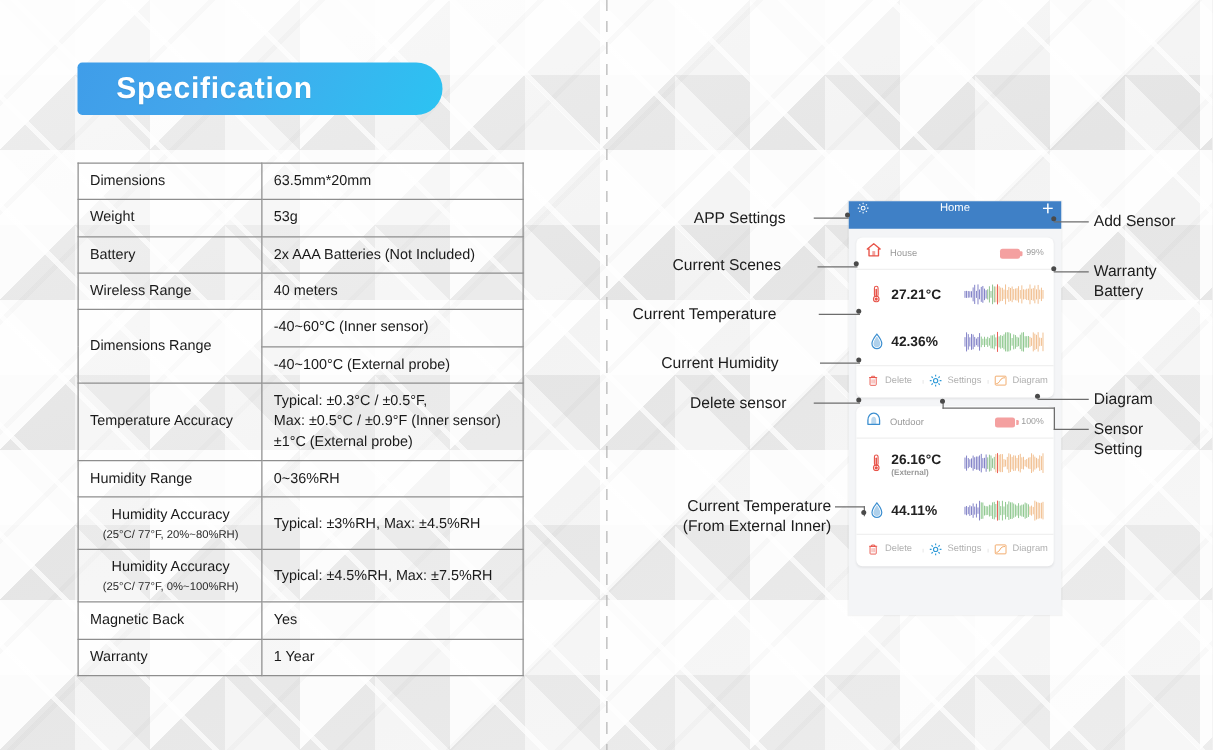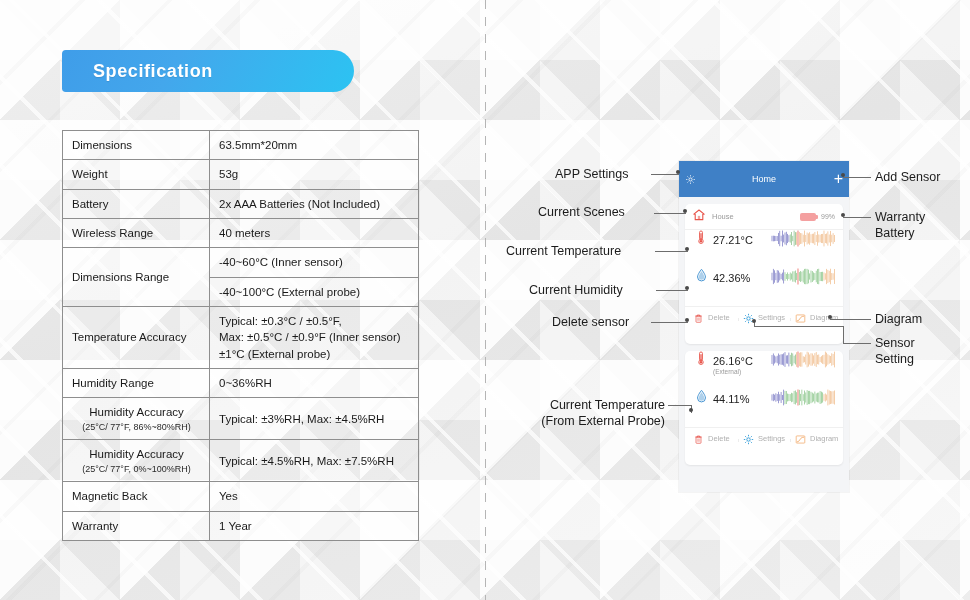--- a/index.html
+++ b/index.html
@@ -36,21 +36,21 @@
   }
 
   
   #spec-banner {
     position:absolute; left:62px; top:50px; width:292px; height:42px;
     background:linear-gradient(118deg,#3f9de9 0%,#43a7ec 38%,#2cc3f2 100%);
     border-radius:4px 22px 22px 4px;
     display:flex; align-items:center;
   }
   #spec-banner .ttl {
-    color:#fff; font-size:18px; font-weight:bold; letter-spacing:.6px;
+    color:#fff; font-size:24px; font-weight:bold; letter-spacing:.6px;
     margin-left:31px; text-shadow:0 1px 1px rgba(0,0,0,.10);
   }
 
   
   #spec-table {
     position:absolute; left:62px; top:130px; width:357px;
     border-collapse:collapse; background:transparent;padding-left:20px;
   }
   #spec-table td {
     border:1px solid #8e8e8e;
@@ -64,58 +64,58 @@
   #spec-table td .sub { display:block; font-size:9px; color:#2a2a2a; }
   #spec-table td .ln { display:block; }
 
   
   #phone {
     position:absolute; left:679px; top:161px; width:170px; height:331px;
     background:#f4f5f7;
     box-shadow:0 0 0 1px rgba(0,0,0,.04);
   }
   #phone-header {
-    height:36px; background:#3f80c6;
-    display:flex; align-items:center; justify-content:space-between;
+    height:22px; background:#3f80c6;
+    display:flex; justify-content:space-between;
     padding:0 6px; position:relative;
   }
   #phone-header .title {
     position:absolute; left:0; right:0; text-align:center;
     color:#fff; font-size:9px;
   }
   #phone-header .gear-wrap { position:relative; z-index:2; line-height:0; }
   #phone-header .plus {
     position:relative; z-index:2; color:#fff; font-size:16px;
     line-height:14px; font-weight:300;
   }
 
   .card {
     background:#fff; margin:7px 6px 0 6px; border-radius:5px;
     box-shadow:0 1px 2px rgba(0,0,0,.07);
-    padding:0 0 12px 0; overflow:hidden;
+    padding:0 0 0 0; overflow:hidden;
   }
   .card-top {
     display:flex; align-items:center; height:26px;
     padding:0 8px 0 7px; border-bottom:1px solid #f0f0f0;
   }
   .card-top .name { font-size:7.5px; color:#9a9a9a; margin-left:6px; }
   .card-top .spacer { flex:1; }
   .batt { display:flex; align-items:center; }
   .batt .shell {
     width:16px; height:8px; border-radius:2px; background:#f4a0a0;
     position:relative;
   }
   .batt .shell::after{
     content:""; position:absolute; right:-2.5px; top:2px;
     width:2px; height:4px; border-radius:0 1px 1px 0; background:#f4a0a0;
   }
   .batt .pct { font-size:7px; color:#9a9a9a; margin-left:5px; }
 
   .reading {
-    display:flex; align-items:flex-start; height:38px; padding:0 7px 0 8px;
+    display:flex; align-items:center; height:38px; padding:0 7px 0 8px;font-weight:bold;
   }
   .reading .ico { width:16px; display:flex; justify-content:center; }
   .reading .val-wrap { width:58px; margin-left:4px; position:relative; }
   .reading .val { font-size:11px; color:#222; }
   .reading .val-sub {
     font-size:6.5px; color:#9a9a9a; display:block; margin-top:-1px;
   }
   .wave { flex:1; height:17px; display:block; }
 
   .card-actions {
@@ -204,21 +204,21 @@
             <span class="ln">±1°C (External probe)</span>
           </td>
         </tr>
         <tr>
           <td class="k" rowspan="1"><span>Humidity Range</span></td>
           <td class="v">
             <span class="ln">0~36%RH</span>
           </td>
         </tr>
         <tr>
-          <td class="k center" rowspan="1"><span>Humidity Accuracy</span><span class="sub">(25°C/ 77°F, 86%~80%RH)</span></td>
+          <td class="k center" rowspan="1"><span>Humidity Accuracy</span><span class="sub">(25°C/ 77°F, 20%~80%RH)</span></td>
           <td class="v">
             <span class="ln">Typical: ±3%RH, Max: ±4.5%RH</span>
           </td>
         </tr>
         <tr>
           <td class="k center" rowspan="1"><span>Humidity Accuracy</span><span class="sub">(25°C/ 77°F, 0%~100%RH)</span></td>
           <td class="v">
             <span class="ln">Typical: ±4.5%RH, Max: ±7.5%RH</span>
           </td>
         </tr>
@@ -409,20 +409,32 @@
             <div class="act">
               <span><svg width="11" height="11" viewBox="0 0 24 24">
                   <rect x="2.6" y="4.2" width="18.8" height="15.6" rx="1.4" fill="none" stroke="#f0a15a" stroke-width="1.5"></rect>
                   <path d="M5.2 17.2C8 17.2 9.8 14 11.5 11.2 13.2 8.4 15.6 7 18.8 7" fill="none" stroke="#f0a15a" stroke-width="1.7" stroke-linecap="round"></path>
                 </svg></span>
               <span>Diagram</span>
             </div>
           </div>
         </div>
         <div class="card">
+          <div class="card-top">
+            <span><svg width="14" height="14" viewBox="0 0 24 24">
+                <path d="M12 4.2C7.4 4.2 4 8.6 4 14v5.6h16V14c0-5.4-3.4-9.8-8-9.8Z" fill="none" stroke="#3d8fd0" stroke-width="1.8" stroke-linejoin="round"></path>
+                <path d="M12 9.2c-2 0-3.4 2.1-3.4 4.7v5.7h6.8v-5.7c0-2.6-1.4-4.7-3.4-4.7Z" fill="#3d8fd0" opacity=".35"></path>
+              </svg></span>
+            <span class="name">Outdoor</span>
+            <span class="spacer"></span>
+            <span class="batt">
+              <span class="shell"></span>
+              <span class="pct">100%</span>
+            </span>
+          </div>
           <div class="reading">
             <span class="ico">
               <svg width="10" height="14.5" viewBox="0 0 16 24">
                 <rect x="5.6" y="1.6" width="4.8" height="14" rx="2.4" fill="none" stroke="#e8544a" stroke-width="1.5"></rect>
                 <circle cx="8" cy="18.6" r="3.7" fill="none" stroke="#e8544a" stroke-width="1.5"></circle>
                 <circle cx="8" cy="18.6" r="2.1" fill="#e8544a"></circle>
                 <rect x="7" y="5" width="2" height="11" rx="1" fill="#e8544a"></rect>
               </svg>
             </span>
             <span class="val-wrap"><span class="val">26.16°C</span><span class="val-sub">(External)</span></span>
@@ -583,21 +595,21 @@
   <div class="label" style="left:529px; top:282px;">Current Humidity</div>
   <div class="leader" style="left:656px; top:290px; width:32px;"></div>
   <div class="dot" style="left:685px; top:286px;"></div>
 
   <div class="label" style="left:552px; top:314px;">Delete sensor</div>
   <div class="leader" style="left:651px; top:322px; width:37px;"></div>
   <div class="dot" style="left:685px; top:318px;"></div>
 
   <div class="label right-align" style="left:505px; top:397px; width:160px;">
     <span>Current Temperature</span><br>
-    <span>(From External  Probe)</span>
+    <span>(From External  Inner)</span>
   </div>
   <div class="leader" style="left:668px; top:405px; width:24px;"></div>
   <div class="vstem" style="left:691px; top:405px; height:8px;"></div>
   <div class="dot" style="left:689px; top:408px;"></div>
 
   <div class="label" style="left:875px; top:169px;">Add Sensor</div>
   <div class="leader" style="left:843px; top:177px; width:28px;"></div>
   <div class="dot" style="left:841px; top:173px;"></div>
 
   <div class="label" style="left:875px; top:209px;">

